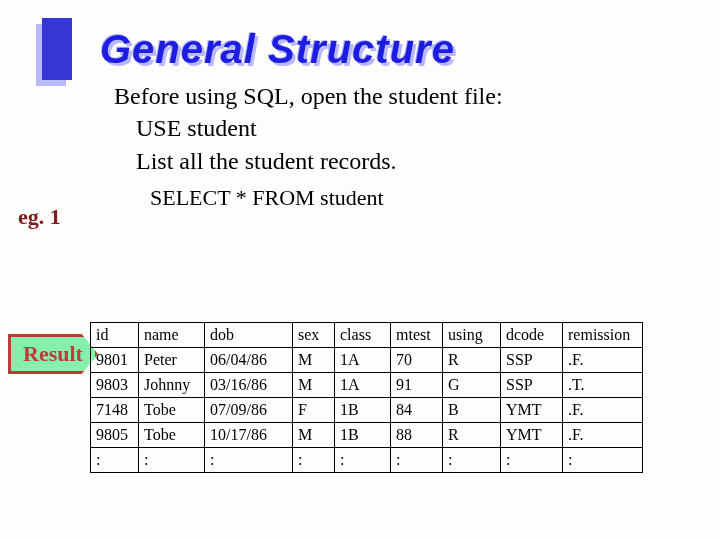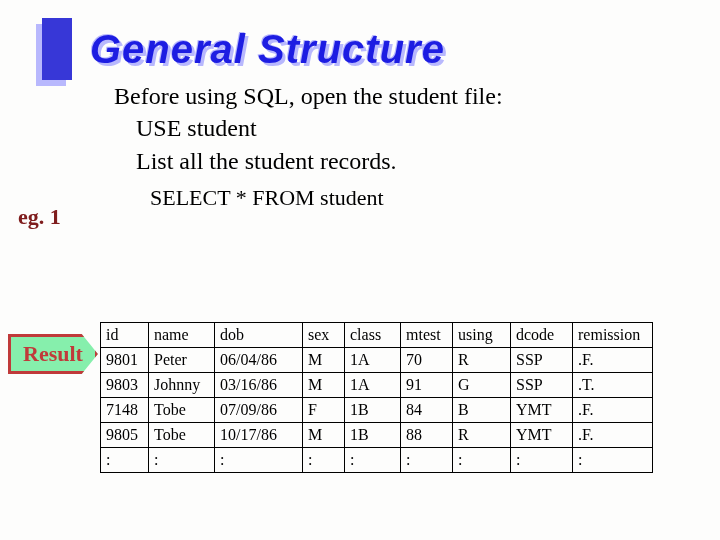--- a/index.html
+++ b/index.html
@@ -15,21 +15,21 @@
   .slide {
     position: relative;
     width: 720px;
     height: 540px;
     box-sizing: border-box;
     padding: 18px 22px 0 22px;
   }
   .title-row {
     display: flex;
     align-items: center;
-    gap: 18px;
+    gap: 28px;
     margin-left: 20px;
   }
   .title-bar {
     width: 30px;
     height: 62px;
     background: #3737d7;
     box-shadow: -6px 6px 0 0 #b8b8fd;
     flex: 0 0 auto;
   }
   .title-text {
@@ -69,21 +69,21 @@
     border: 3px solid #c03a3a;
     color: #c03a3a;
     font-family: "Times New Roman", serif;
     font-size: 22px;
     font-weight: bold;
     padding: 4px 12px 4px 12px;
     clip-path: polygon(0 0, 82% 0, 100% 50%, 82% 100%, 0 100%);
   }
   .table-wrap {
     position: absolute;
-    left: 100px;
+    left: 90px;
     top: 322px;
     width: 512px;
   }
   table {
     border-collapse: collapse;
     width: 100%;
     table-layout: fixed;
     font-family: "Times New Roman", serif;
     font-size: 16px;
     color: #000;

